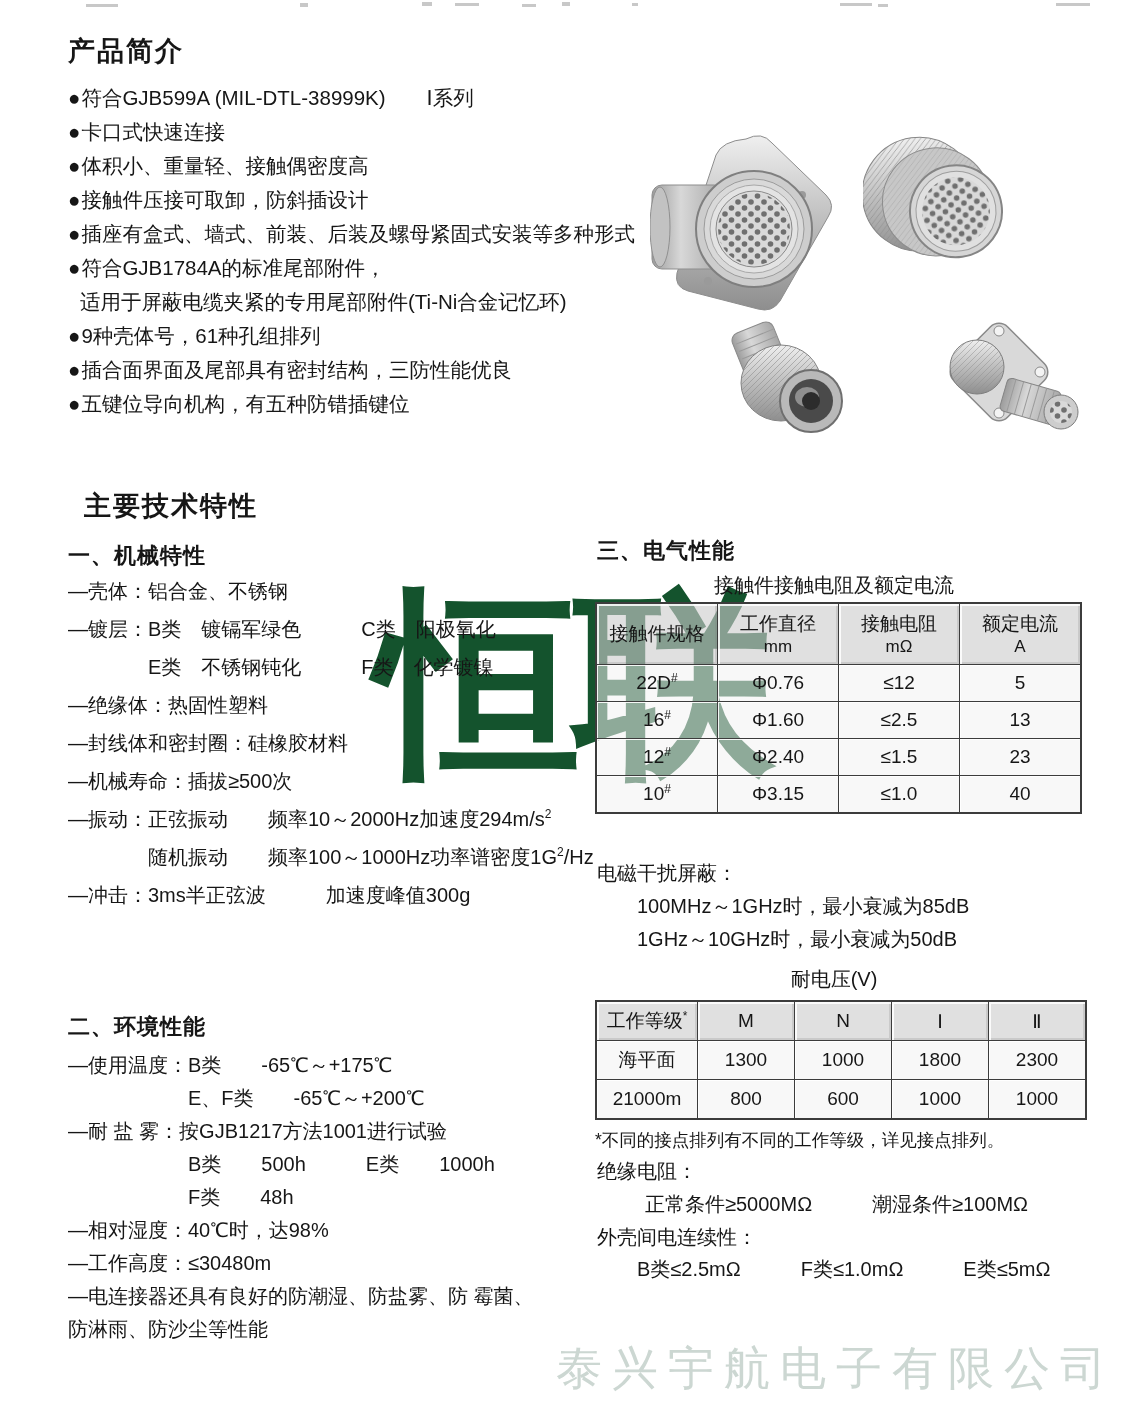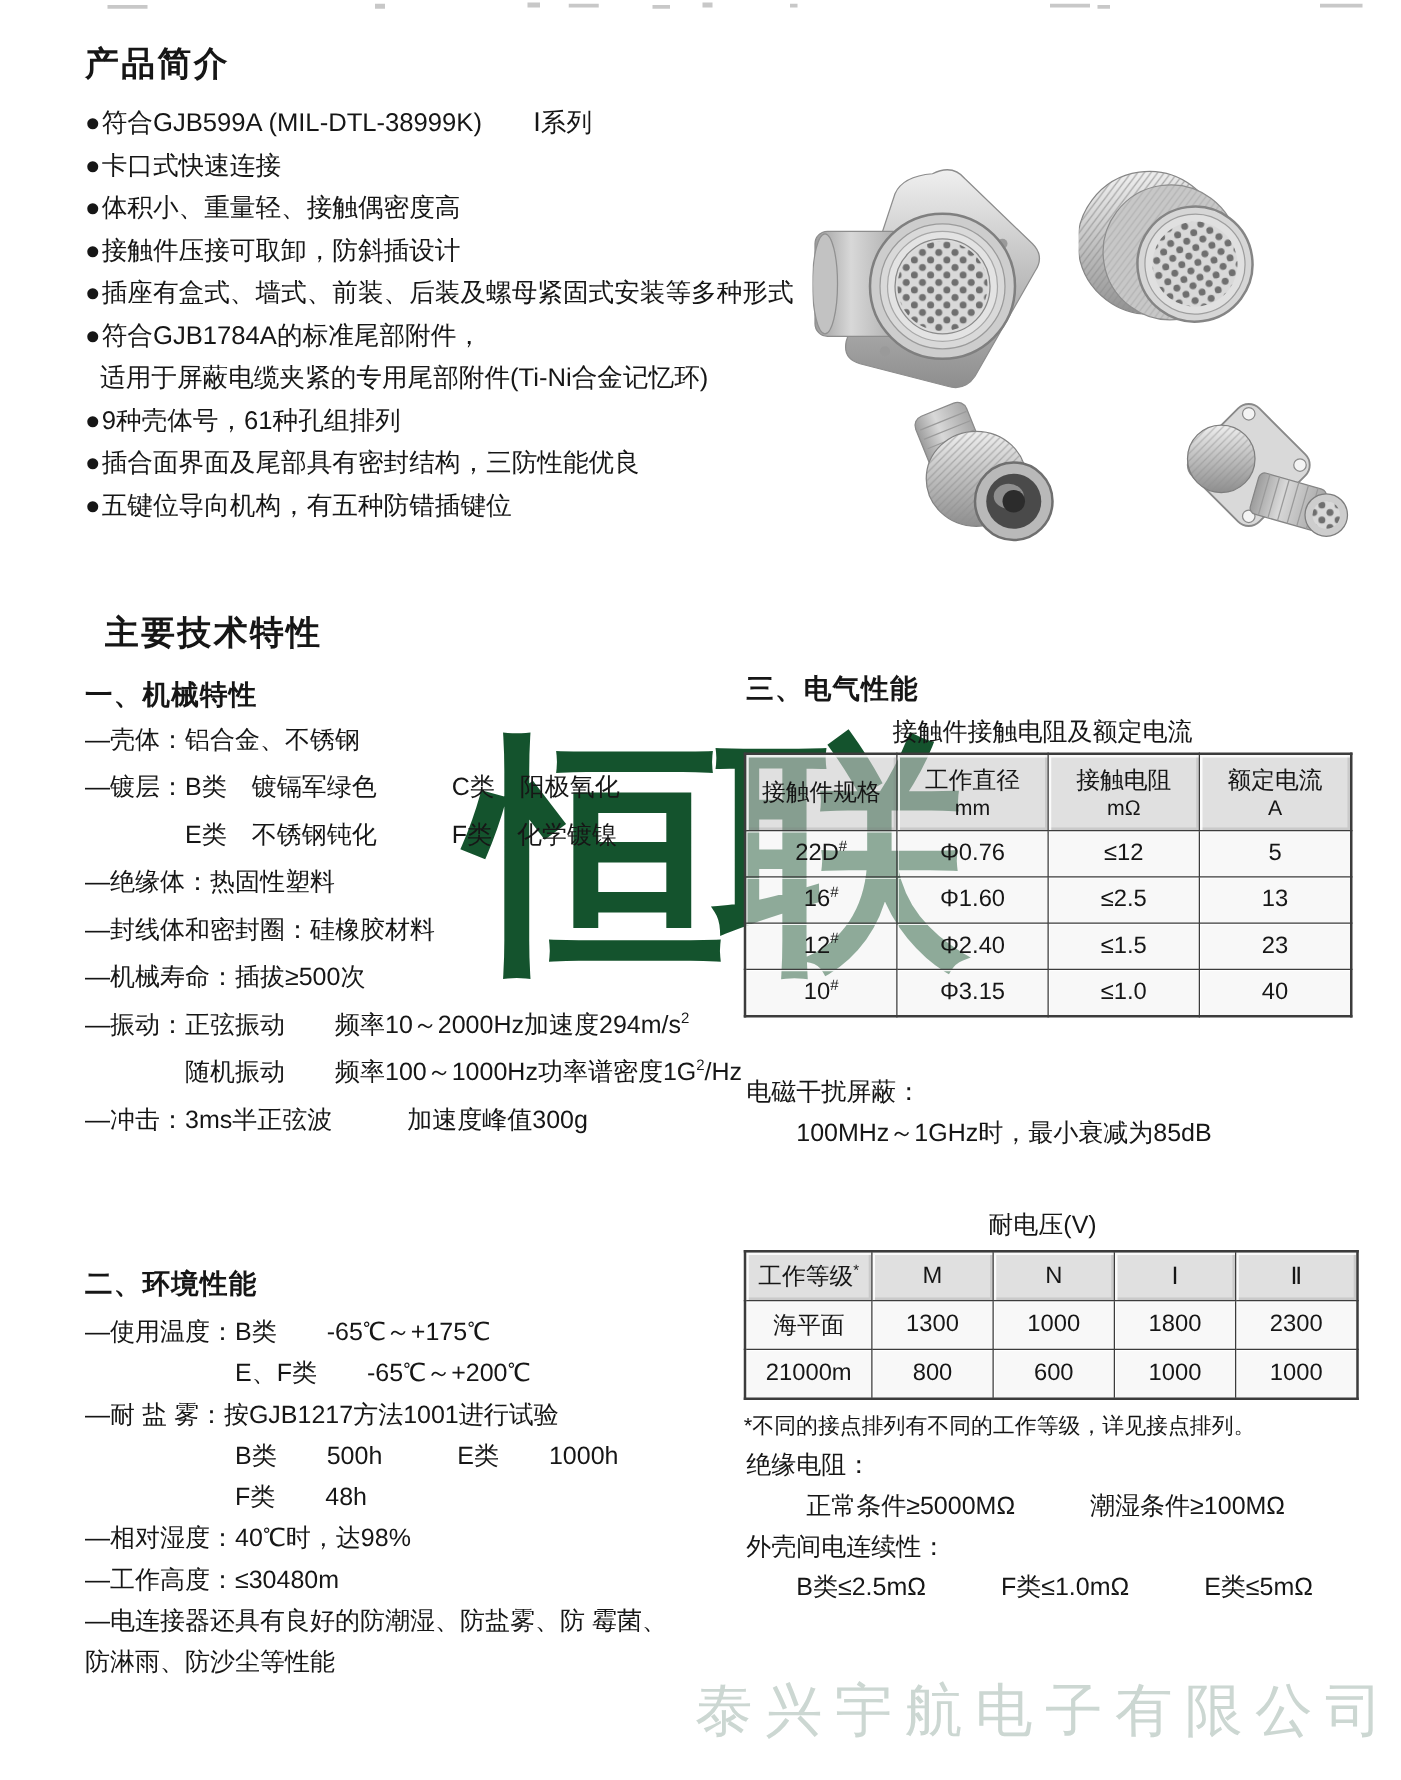--- a/index.html
+++ b/index.html
@@ -241,20 +241,21 @@
         <td><span>10</span><sup>#</sup></td>
         <td>Φ3.15</td>
         <td>≤1.0</td>
         <td>40</td>
       </tr>
     </tbody>
   </table>
 
   <div class="abs sect body20" style="left:597px;top:860px;">电磁干扰屏蔽：</div>
   <div class="abs sect body20" style="left:637px;top:893px;">100MHz～1GHz时，最小衰减为85dB</div>
+  <div class="abs sect body20" style="left:637px;top:926px;">1GHz～10GHz时，最小衰减为50dB</div>
 
   <div class="abs sect tab-title" style="left:595px;top:966px;width:478px;">耐电压(V)</div>
 
   <table class="dtab vt" style="left:595px;top:1000px;">
     <tbody>
       <tr class="hd">
         <td class="c0"><span>工作等级</span><sup>*</sup></td>
         <td>M</td>
         <td>N</td>
         <td>Ⅰ</td>

